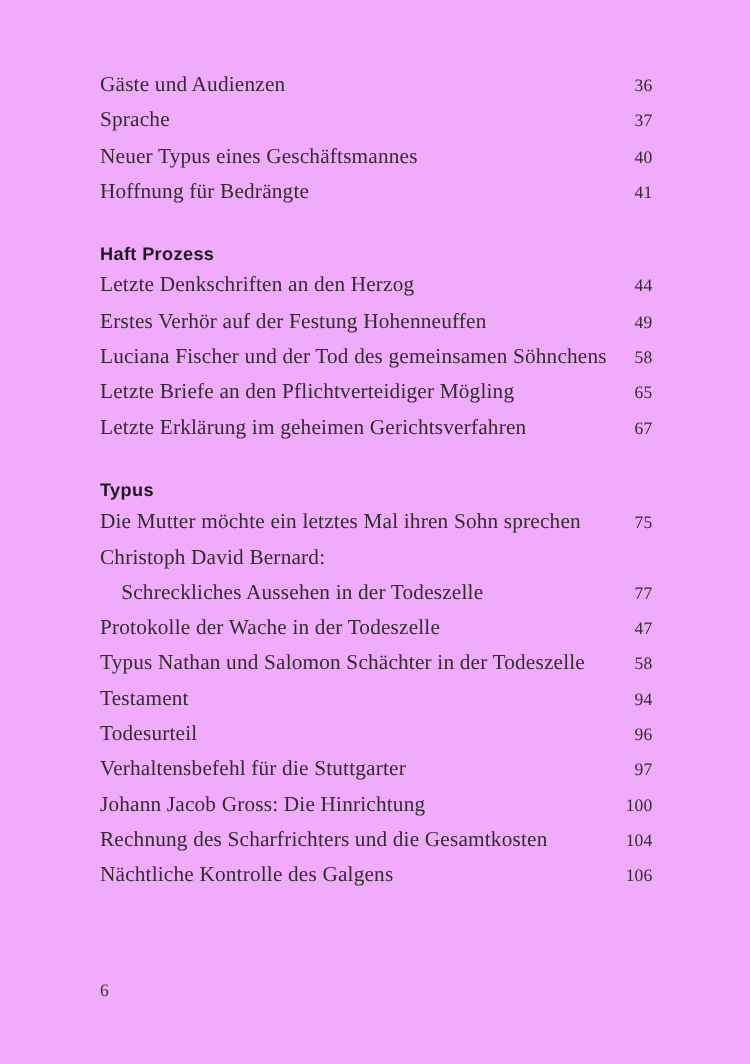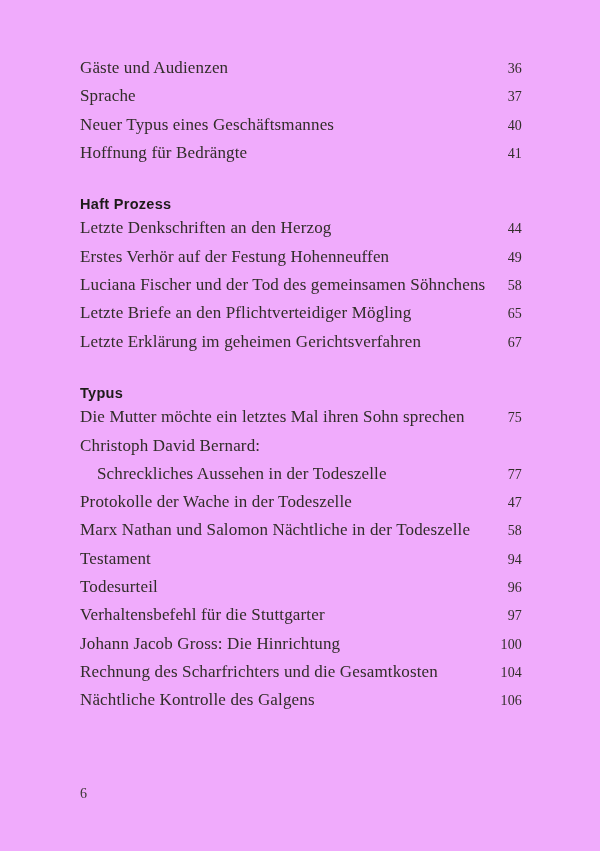--- a/index.html
+++ b/index.html
@@ -114,21 +114,21 @@
         </div>
         <div class="toc-row indent">
           <span class="title">Schreckliches Aussehen in der Todeszelle</span>
           <span class="pagenum">77</span>
         </div>
         <div class="toc-row">
           <span class="title">Protokolle der Wache in der Todeszelle</span>
           <span class="pagenum">47</span>
         </div>
         <div class="toc-row">
-          <span class="title">Marx Nathan und Salomon Nächtliche in der Todeszelle</span>
+          <span class="title">Typus Nathan und Salomon Schächter in der Todeszelle</span>
           <span class="pagenum">58</span>
         </div>
         <div class="toc-row">
           <span class="title">Testament</span>
           <span class="pagenum">94</span>
         </div>
         <div class="toc-row">
           <span class="title">Todesurteil</span>
           <span class="pagenum">96</span>
         </div>

